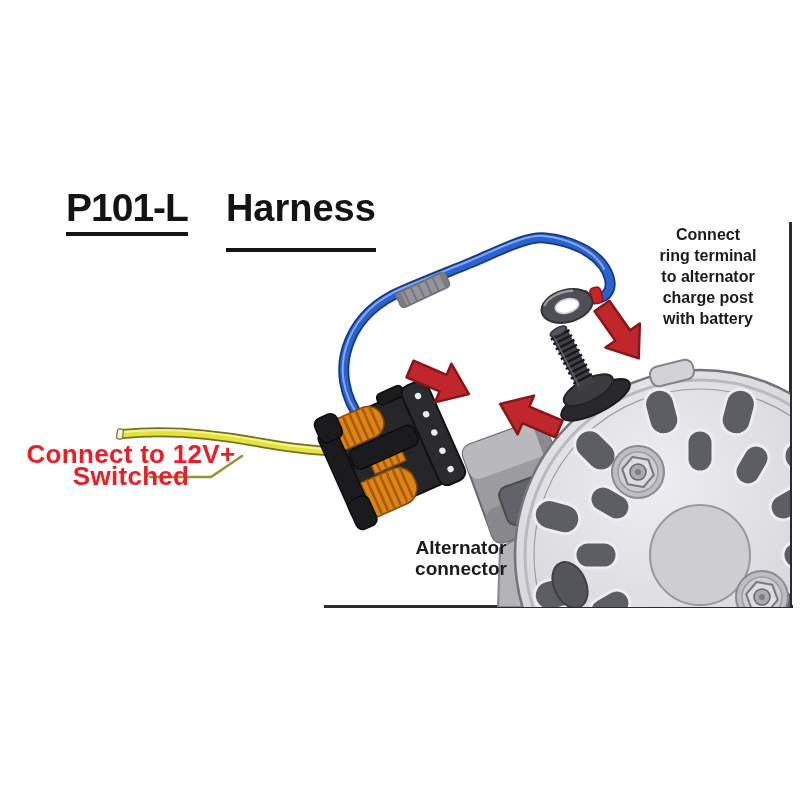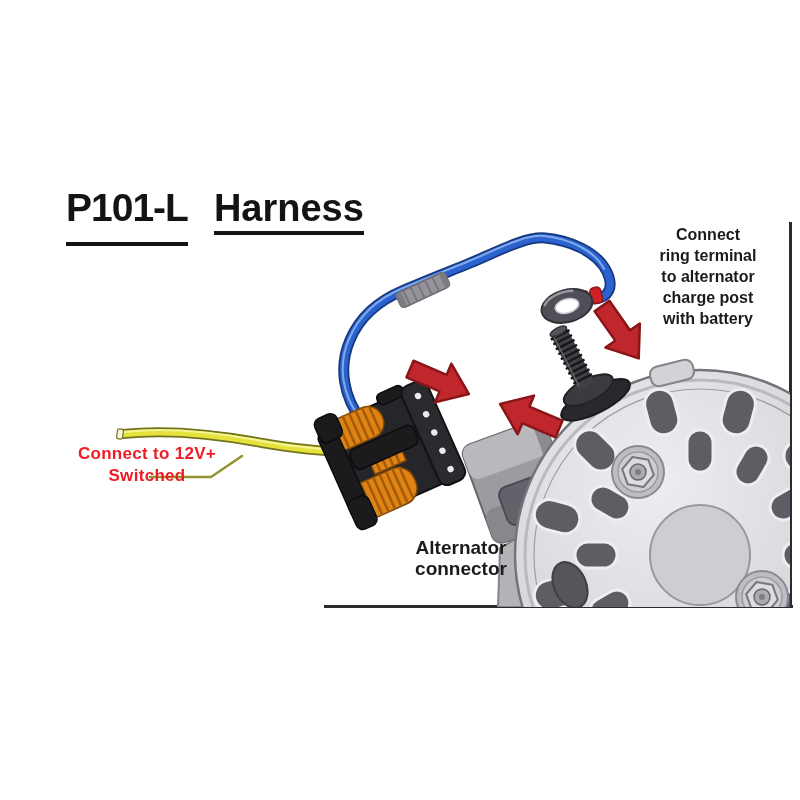--- a/index.html
+++ b/index.html
@@ -14,28 +14,28 @@
     --border-dark:#2b2b2f;
   }
   *{margin:0;padding:0;box-sizing:border-box}
   html,body{width:800px;height:800px;background:#ffffff;overflow:hidden;
     font-family:"Liberation Sans", "DejaVu Sans", sans-serif;}
   .stage{position:relative;width:800px;height:800px;background:#fff;}
   .layer{position:absolute;inset:0;}
 
   .title{position:absolute;left:66px;top:186px;white-space:nowrap;color:#141414;}
   .t-part{display:inline-block;font-size:39px;font-weight:bold;letter-spacing:-1px;
-    border-bottom:4px solid #141414;padding-bottom:12px;margin-right:26px;}
+    border-bottom:4px solid #141414;padding-bottom:2px;margin-right:26px;}
   .t-suffix{display:inline-block;font-size:38px;font-weight:bold;
-    border-bottom:4px solid #141414;padding-bottom:1px;}
+    border-bottom:4px solid #141414;padding-bottom:18px;margin-left:12px;}
 
   .callout{position:absolute;text-align:center;font-weight:bold;color:var(--text-black);}
   .callout .co-line{display:block;}
   .co-charge{left:620px;top:224px;width:176px;font-size:16px;line-height:21px;}
-  .co-ignition{left:28px;top:443px;width:238px;font-size:17px;line-height:22px;
+  .co-ignition{left:12px;top:443px;width:238px;font-size:26px;line-height:22px;
     color:var(--callout-red);letter-spacing:.3px;}
   .co-regulator{left:393px;top:537px;width:136px;font-size:19px;line-height:21px;}
 
   svg{position:absolute;inset:0;}
   .frameLine{stroke:var(--border-dark);stroke-width:3;}
   .wireY-out{stroke:#72721f;stroke-width:10;fill:none;stroke-linecap:round;}
   .wireY{stroke:var(--wire-yellow);stroke-width:6.5;fill:none;stroke-linecap:round;}
   .wireY-hi{stroke:#f6f6a4;stroke-width:1.8;fill:none;stroke-linecap:round;opacity:.9;}
   .leader{stroke:#93932f;stroke-width:2.5;fill:none;stroke-linecap:round;}
   .wireB-out{stroke:#16387d;stroke-width:11;fill:none;stroke-linecap:round;}

